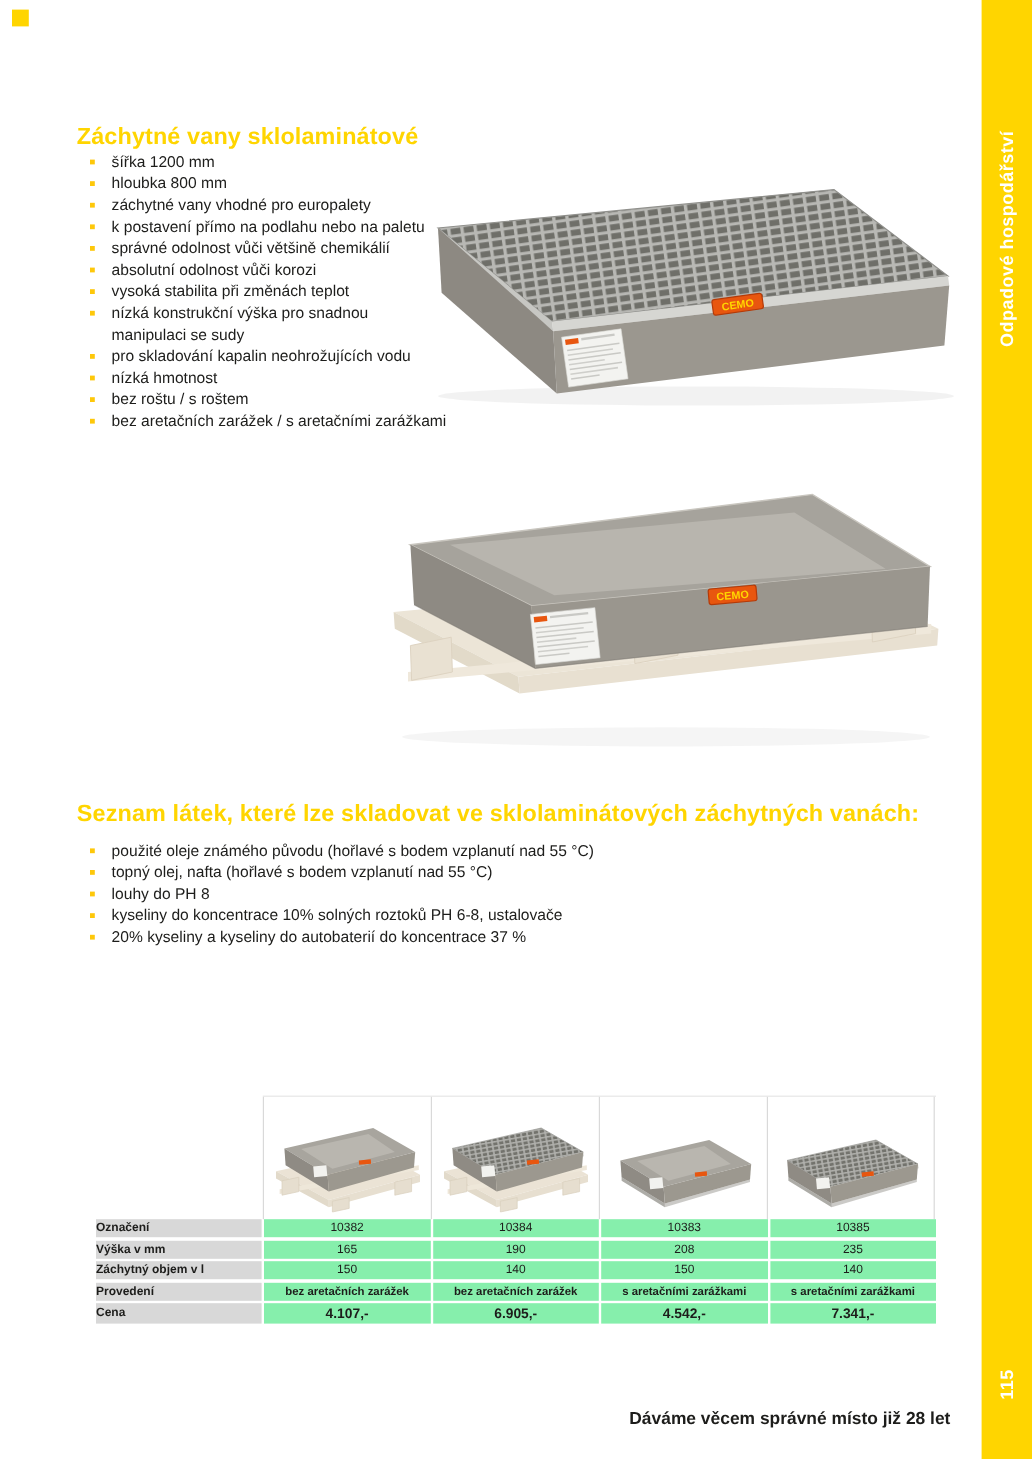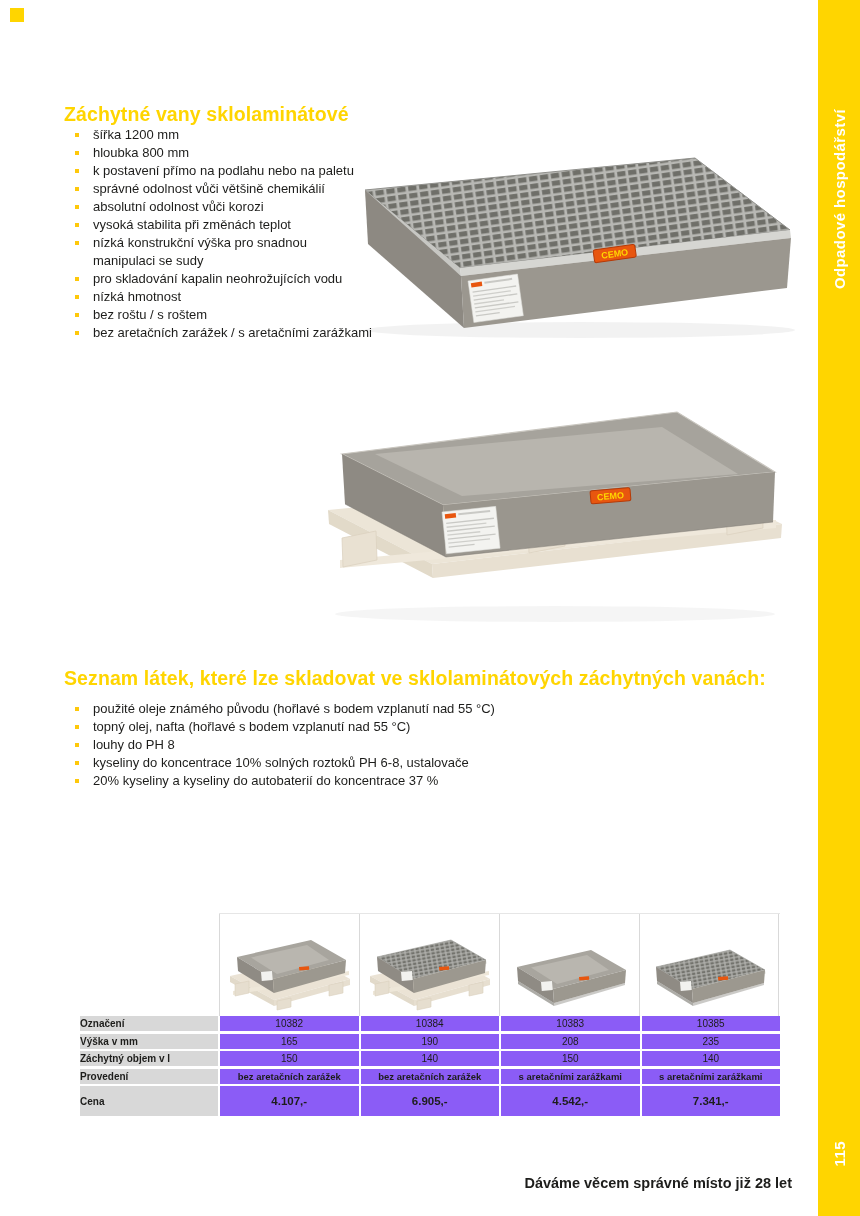--- a/index.html
+++ b/index.html
@@ -41,24 +41,24 @@
   .img-row { position:absolute; left:219px; top:913px; width:561px; height:103px;
     display:flex; border-top:1px solid #e6e6e6; box-sizing:border-box; }
   .img-cell { width:140px; box-sizing:border-box; border-left:1px solid #d9d9d9;
     display:flex; align-items:flex-end; justify-content:center; padding-bottom:5px; }
   .img-cell:last-child { border-right:1px solid #d9d9d9; }
 
   
   .products-table { position:absolute; left:80px; top:1016px; width:700px; }
   .t-row { display:grid; grid-template-columns:138px repeat(4,1fr); column-gap:2px;
     height:15px; margin-bottom:2.5px; }
-  .t-row-price { height:30px; margin-bottom:0; }
+  .t-row-price { height:17px; margin-bottom:0; }
   .t-label { background:#d8d8d8; font-size:10px; font-weight:bold;
     display:flex; align-items:center; padding-left:0; }
-  .t-val { background:#8b5cf6; font-size:10px; display:flex; align-items:center; justify-content:center; }
+  .t-val { background:#86efac; font-size:10px; display:flex; align-items:center; justify-content:center; }
   .t-variant { font-weight:bold; font-size:9.5px; }
   .t-price { font-weight:bold; font-size:11.5px; }
 
   
   .tagline { position:absolute; right:68px; top:1175px; font-size:14.5px; font-weight:bold; color:#1d1d1b; }
 </style>
 </head>
 <body>
 
 <div class="page">
@@ -73,20 +73,23 @@
     <span class="vtext">115</span>
   </div>
 
   <div class="sec-title" id="title-products">Záchytné vany sklolaminátové</div>
   <ul class="feature-list" id="list-features">
       <li>
         <div>šířka 1200 mm</div>
       </li>
       <li>
         <div>hloubka 800 mm</div>
+      </li>
+      <li>
+        <div>záchytné vany vhodné pro europalety</div>
       </li>
       <li>
         <div>k postavení přímo na podlahu nebo na paletu</div>
       </li>
       <li>
         <div>správné odolnost vůči většině chemikálií</div>
       </li>
       <li>
         <div>absolutní odolnost vůči korozi</div>
       </li>

